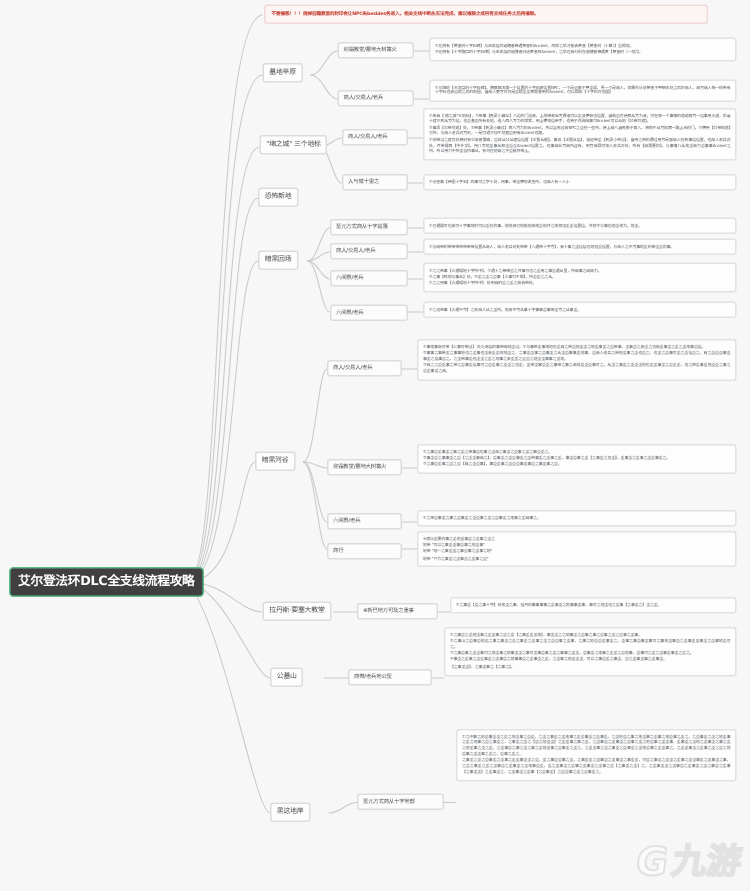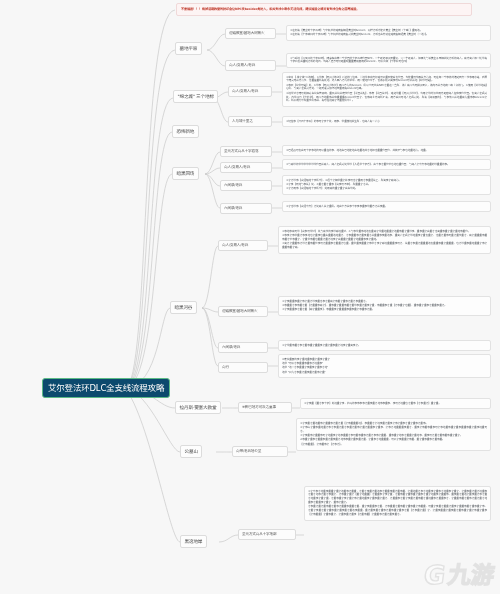--- a/index.html
+++ b/index.html
@@ -45,32 +45,31 @@
     padding: 2px 3px;
     line-height: 1.32;
     letter-spacing: -0.1px;
     word-break: break-all;
     overflow: hidden;
   }
 
   
   .root {
     position: absolute;
-    background: #0c4a6e;
+    background: #404040;
     border: 0.6px solid #5cbb86;
     border-radius: 3px;
     color: #ffffff;
     font-size: 8.5px;
-    font-weight: normal;
+    font-weight: bold;
     letter-spacing: -0.2px;
     padding: 4px 5px;
     white-space: nowrap;
     line-height: 1.2;
     text-shadow: 0 0 1px rgba(0,0,0,.10);
-    margin-left: 36px;
   }
 
   
   .topic {
     font-size: 4.6px;
     color: #4a4a4a;
     background: #fdfdfd;
     white-space: nowrap;
     padding: 2.5px 3.5px;
     letter-spacing: -0.15px;

